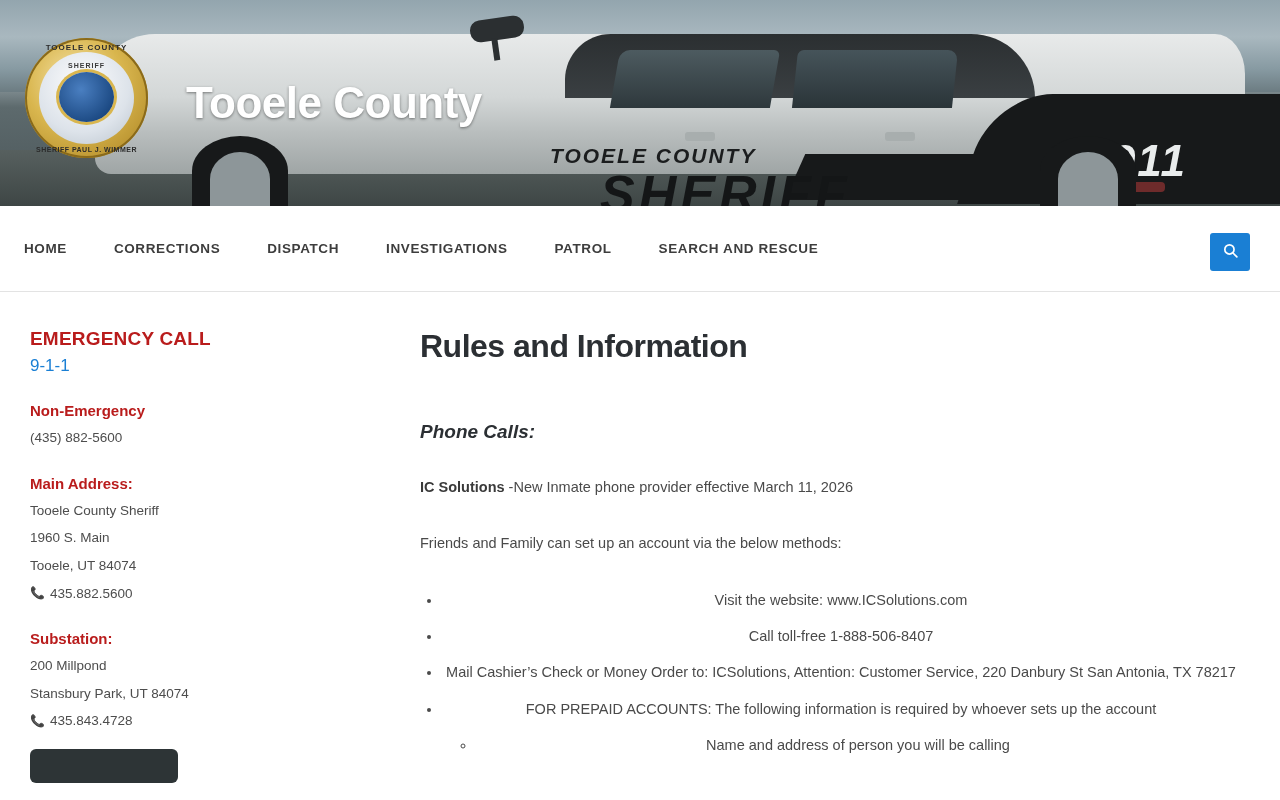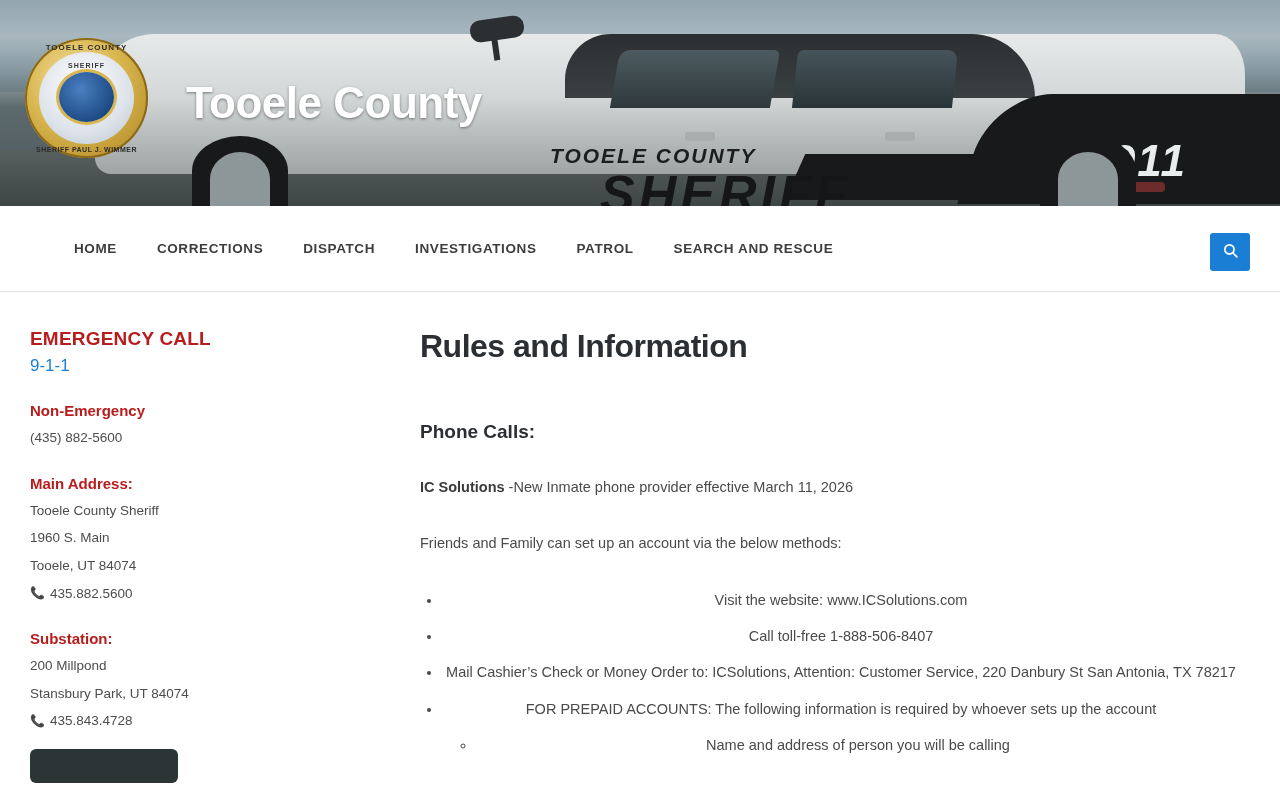--- a/index.html
+++ b/index.html
@@ -181,22 +181,22 @@
     position: relative;
     width: 1280px; height: 86px;
     background: #ffffff;
     border-bottom: 1px solid #e3e3e3;
     display: flex;
     align-items: center;
   }
   .navlinks {
     display: flex;
     align-items: flex-start;
-    gap: 0;
-    padding-left: 74px;
+    gap: 7px;
+    padding-left: 24px;
   }
   .navlink {
     font-size: 13.5px;
     font-weight: bold;
     letter-spacing: .6px;
     color: #3d3d3d;
     padding: 0 22px 0 0;
     margin-right: 18px;
     text-decoration: none;
     white-space: nowrap;
@@ -269,20 +269,21 @@
     font-weight: bold;
     color: #2b2f33;
     margin: 0 0 56px 0;
     letter-spacing: -0.5px;
   }
   .sec-h {
     font-size: 19px;
     font-weight: bold;
     color: #2b2f33;
     margin: 0 0 34px 0;
+    font-style: italic;
   }
   .para {
     font-size: 14.5px;
     color: #4a4a4a;
     line-height: 1.5;
     margin: 0 0 34px 0;
   }
   .para b { color: #3a3a3a; }
   ul.bullets {
     margin: 0; padding-left: 22px; text-align: center;

